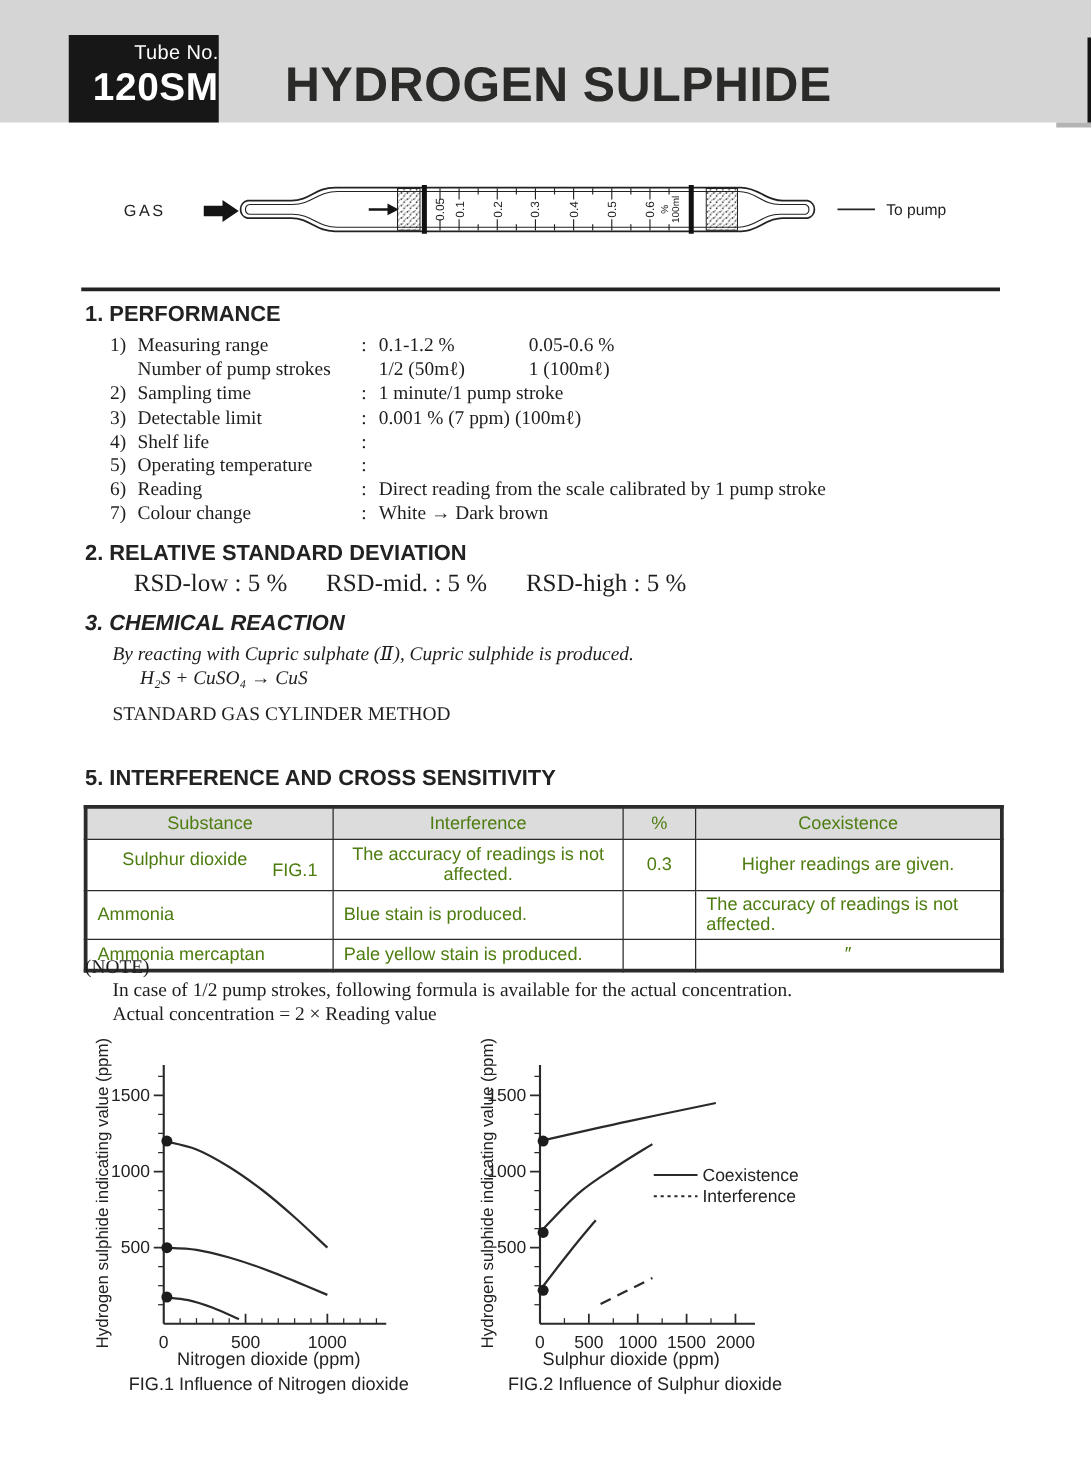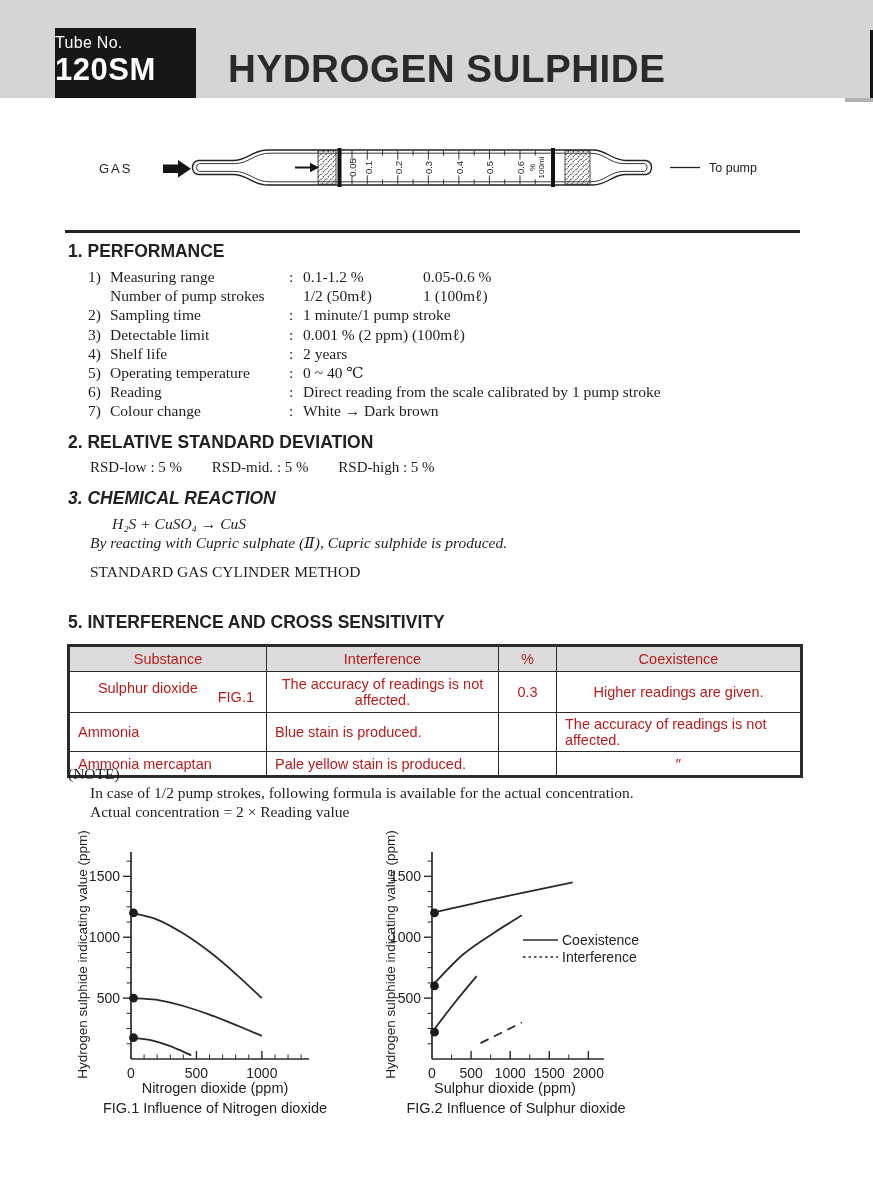--- a/index.html
+++ b/index.html
@@ -3,22 +3,22 @@
 <meta charset="utf-8">
 <style>
   html,body{margin:0;padding:0;background:#ffffff;}
   .page{position:relative;width:873px;height:1181px;background:#ffffff;overflow:hidden;
         font-family:"Liberation Serif","DejaVu Serif",serif;color:#1e1e1e;}
 
   
   .band{position:absolute;left:0;top:0;width:873px;height:98px;background:#d5d5d5;}
   .band-shadow{position:absolute;left:845px;top:98px;width:28px;height:4px;background:#b3b3b3;}
   .edge-line{position:absolute;right:0;top:30px;width:3px;height:68px;background:#151515;}
-  .tube-box{position:absolute;left:55px;top:28px;width:141px;height:70px;background:#171717;color:#fff;
-            text-align:left;font-family:"Liberation Sans","DejaVu Sans",sans-serif;}
+  .tube-box{position:absolute;left:55px;top:28px;width:120px;height:70px;background:#171717;color:#fff;
+            text-align:right;font-family:"Liberation Sans","DejaVu Sans",sans-serif;}
   .tube-no-label{font-size:16px;margin-top:6px;letter-spacing:.3px;}
   .tube-no{font-size:31px;font-weight:bold;letter-spacing:.5px;margin-top:0px;}
   .doc-title{position:absolute;left:228px;top:47px;font-family:"Liberation Sans","DejaVu Sans",sans-serif;
              font-size:39px;font-weight:bold;color:#2a2a28;letter-spacing:.5px;transform:scaleX(.99);transform-origin:left;}
 
   
   .tube-svg{position:absolute;left:85px;top:133px;}
   .gas-label{font-family:"Liberation Sans","DejaVu Sans",sans-serif;font-size:13px;letter-spacing:2px;fill:#222;}
   .pump-label{font-family:"Liberation Sans","DejaVu Sans",sans-serif;font-size:12.5px;fill:#222;}
   .scale-num{font-family:"Liberation Sans","DejaVu Sans",sans-serif;font-size:9.5px;fill:#222;text-anchor:middle;}
@@ -35,26 +35,26 @@
   .indent2{margin-left:44px;}
 
   .p-row{display:flex;margin-left:20px;font-size:15.5px;line-height:19.2px;}
   .p-num{width:22px;flex:none;}
   .p-label{width:179px;flex:none;}
   .p-colon{width:14px;flex:none;text-align:left;}
   .p-val1{width:120px;flex:none;}
   .p-val2{flex:1;}
   .p-row.wide .p-val1{width:auto;flex:1;}
 
-  .rsd-line{margin-left:22px;font-size:15px;}
+  .rsd-line{margin-left:39px;font-size:20px;}
   .rsd-item{margin-right:26px;}
 
   
   .itable{position:absolute;left:67px;top:644px;width:733px;border-collapse:collapse;table-layout:fixed;
-          font-family:"Liberation Sans","DejaVu Sans",sans-serif;font-size:14.5px;color:#b91c1c;}
+          font-family:"Liberation Sans","DejaVu Sans",sans-serif;font-size:14.5px;color:#4d7c0f;}
   .itable th,.itable td{border:1.4px solid #2b2b2b;padding:2px 8px;vertical-align:middle;}
   .itable{border:3px solid #2b2b2b;}
   .itable th{background:#dcdcdc;font-weight:normal;text-align:center;height:20px;}
   .col-sub{width:198px;} .col-int{width:232px;} .col-pct{width:58px;} .col-coe{width:245px;}
   .row1 td{height:36px;text-align:center;} .row2 td{height:34px;} .row3 td{height:19px;}
   .pct-cell{text-align:center;}
   .ditto{text-align:center;font-size:15px;}
   .fig-ref{float:right;margin-top:9px;margin-right:4px;}
 
   
@@ -170,33 +170,31 @@
     <div class="p-row wide">
       <span class="p-num">2)</span>
       <span class="p-label">Sampling time</span>
       <span class="p-colon">:</span>
       <span class="p-val1">1 minute/1 pump stroke</span>
     </div>
     <div class="p-row wide">
       <span class="p-num">3)</span>
       <span class="p-label">Detectable limit</span>
       <span class="p-colon">:</span>
-      <span class="p-val1">0.001 % (2 ppm) (100mℓ)</span>
+      <span class="p-val1">0.001 % (7 ppm) (100mℓ)</span>
     </div>
     <div class="p-row wide">
       <span class="p-num">4)</span>
       <span class="p-label">Shelf life</span>
       <span class="p-colon">:</span>
-      <span class="p-val1">2 years</span>
     </div>
     <div class="p-row wide">
       <span class="p-num">5)</span>
       <span class="p-label">Operating temperature</span>
       <span class="p-colon">:</span>
-      <span class="p-val1">0 ~ 40 ℃</span>
     </div>
     <div class="p-row wide">
       <span class="p-num">6)</span>
       <span class="p-label">Reading</span>
       <span class="p-colon">:</span>
       <span class="p-val1">Direct reading from the scale calibrated by 1 pump stroke</span>
     </div>
     <div class="p-row wide">
       <span class="p-num">7)</span>
       <span class="p-label">Colour change</span>
@@ -209,22 +207,22 @@
     <div class="sec-h">2. RELATIVE STANDARD DEVIATION</div>
     <div class="rsd-line body-text">
       <span class="rsd-item"><span>RSD-low</span> <span>:</span> <span>5 %</span></span>
       <span class="rsd-item"><span>RSD-mid.</span> <span>:</span> <span>5 %</span></span>
       <span class="rsd-item"><span>RSD-high</span> <span>:</span> <span>5 %</span></span>
     </div>
   </div>
 
   <div class="section" style="top:488px;font-style:italic;">
     <div class="sec-h">3. CHEMICAL REACTION</div>
+    <div class="body-text indent1">By reacting with Cupric sulphate (Ⅱ), Cupric sulphide is produced.</div>
     <div class="body-text indent2">H₂S + CuSO₄ → CuS</div>
-    <div class="body-text indent1">By reacting with Cupric sulphate (Ⅱ), Cupric sulphide is produced.</div>
   </div>
 
   <div class="section" style="top:562px;">
     <div class="body-text indent1">STANDARD GAS CYLINDER METHOD</div>
   </div>
 
   <div class="section" style="top:612px;">
     <div class="sec-h">5. INTERFERENCE AND CROSS SENSITIVITY</div>
   </div>
 

